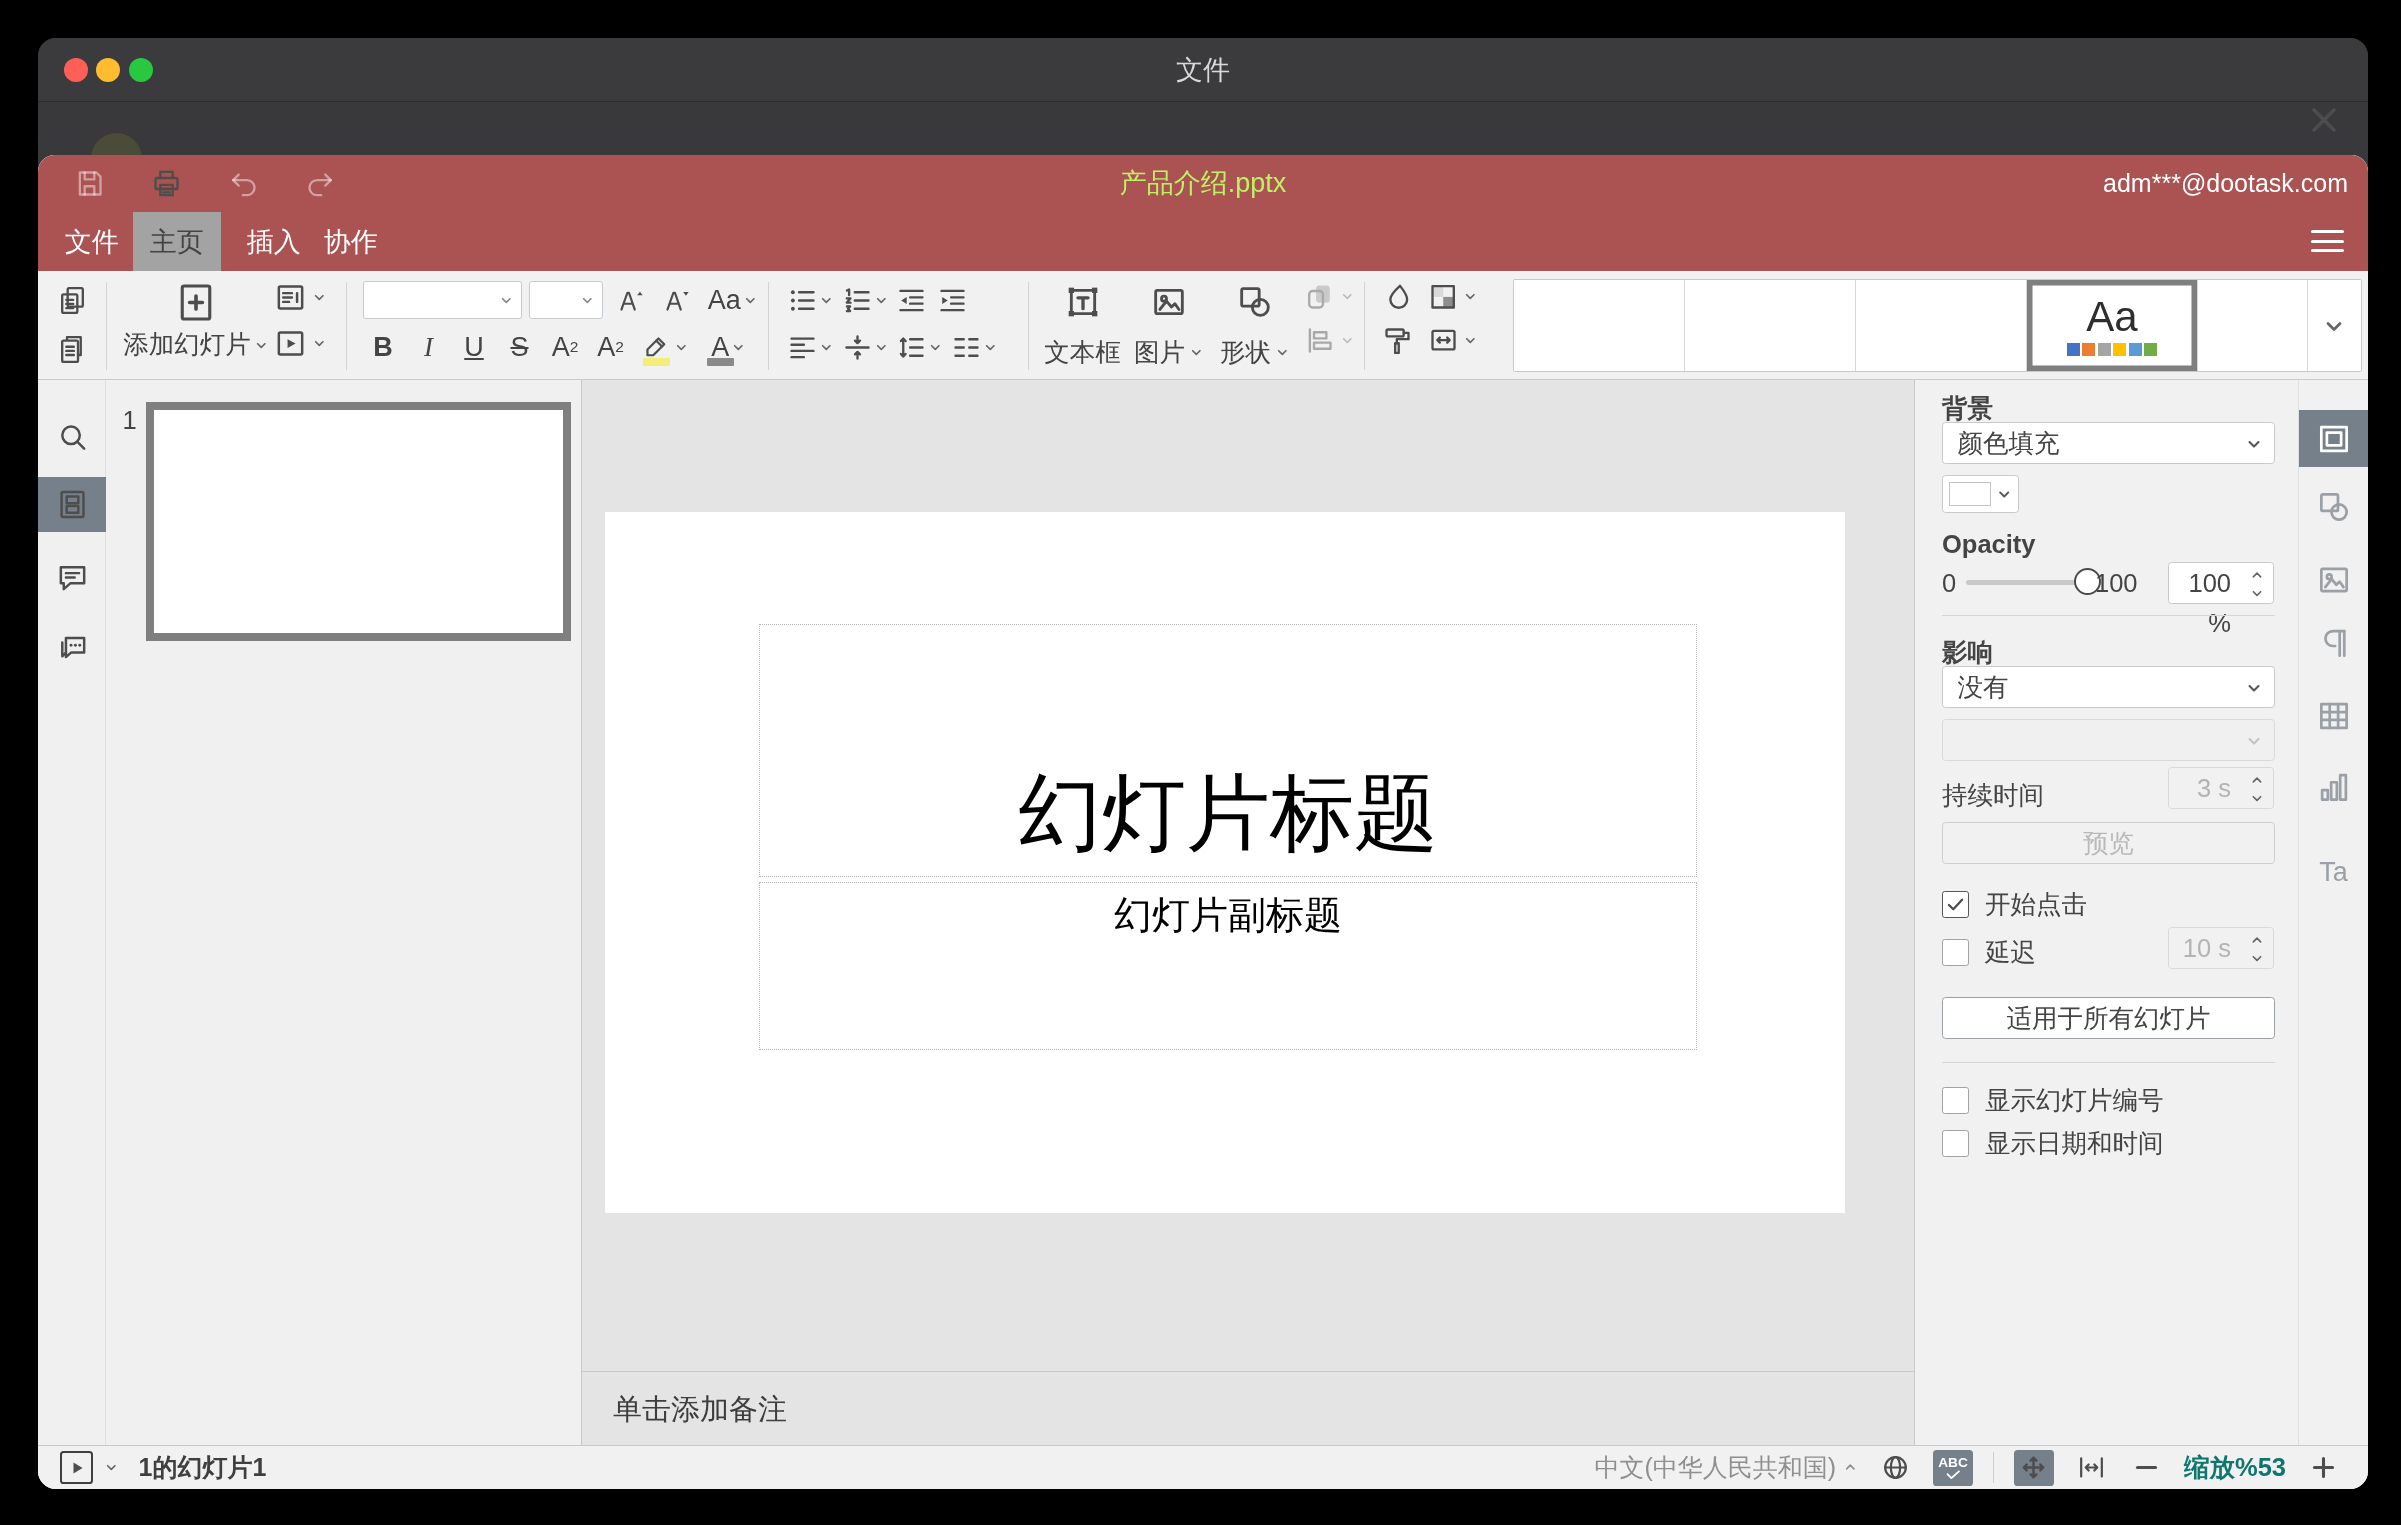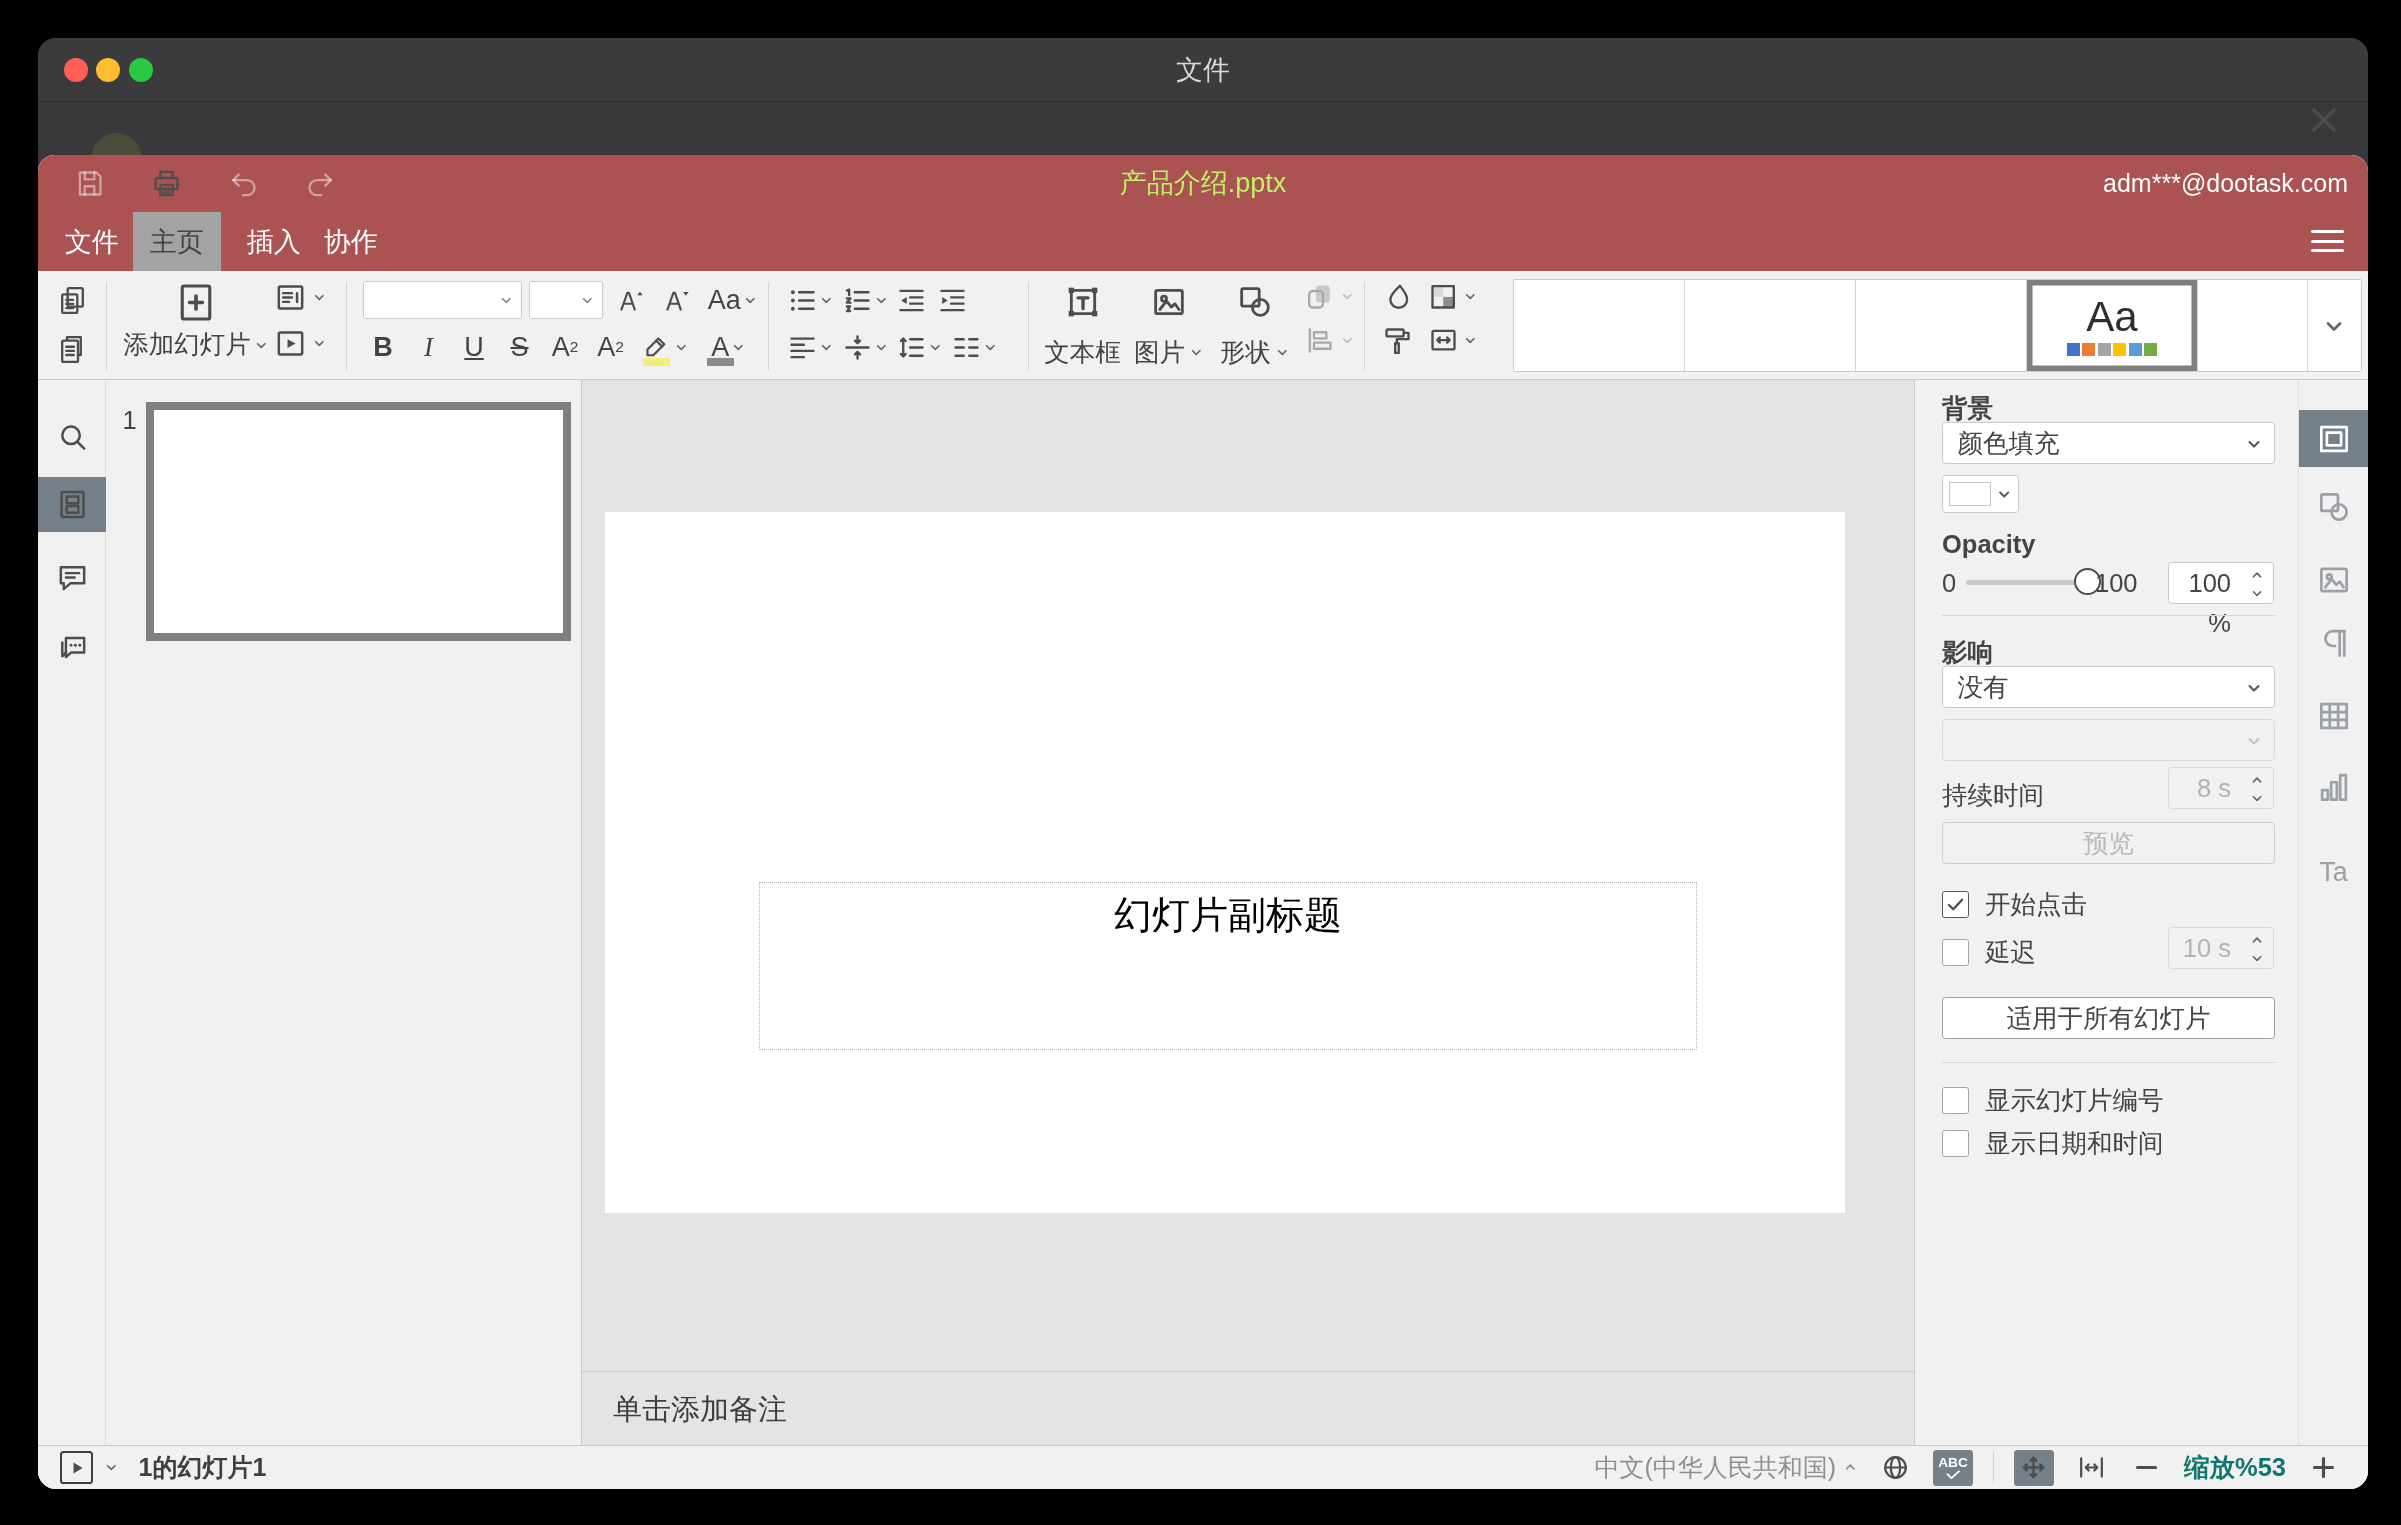--- a/index.html
+++ b/index.html
@@ -745,20 +745,23 @@
             </div>
         </div>
 
         <div class="thumb-panel">
           <div class="thumb-num">1</div>
           <div class="thumb"></div>
         </div>
 
         <div class="canvas">
           <div class="slide">
+            <div class="ph ph-title">
+              <span class="ph-text">幻灯片标题</span>
+            </div>
             <div class="ph ph-subtitle">
               <span class="ph-text">幻灯片副标题</span>
             </div>
           </div>
           <div class="notes">单击添加备注</div>
         </div>
 
         <div class="right-panel">
           <div class="rp-label" style="top:11px">背景</div>
           <div class="rp-combo" style="top:42px"><span>颜色填充</span><span class="chev">
@@ -804,21 +807,21 @@
               </span></div>
           <div class="rp-combo disabled" style="top:339px">
               <span class="chev">
                 <svg viewBox="0 0 14 14" fill="none" stroke="currentColor" stroke-width="1.7" stroke-linecap="round" stroke-linejoin="round">
                   <path d="M3.5 5.5 7 9l3.5-3.5" stroke-width="1.6"></path>
                 </svg>
               </span>
             </div>
 
           <div class="rp-label" style="top:398px; font-weight:normal">持续时间</div>
-          <div class="spin disabled spin-dur"><span>8 s</span><span class="arrows">
+          <div class="spin disabled spin-dur"><span>3 s</span><span class="arrows">
                 <span class="chev">
                   <svg viewBox="0 0 14 14" fill="none" stroke="currentColor" stroke-width="1.7" stroke-linecap="round" stroke-linejoin="round">
                     <path d="M3.5 8.5 7 5l3.5 3.5" stroke-width="1.6"></path>
                   </svg>
                 </span>
                 <span class="chev">
                   <svg viewBox="0 0 14 14" fill="none" stroke="currentColor" stroke-width="1.7" stroke-linecap="round" stroke-linejoin="round">
                     <path d="M3.5 5.5 7 9l3.5-3.5" stroke-width="1.6"></path>
                   </svg>
                 </span>

